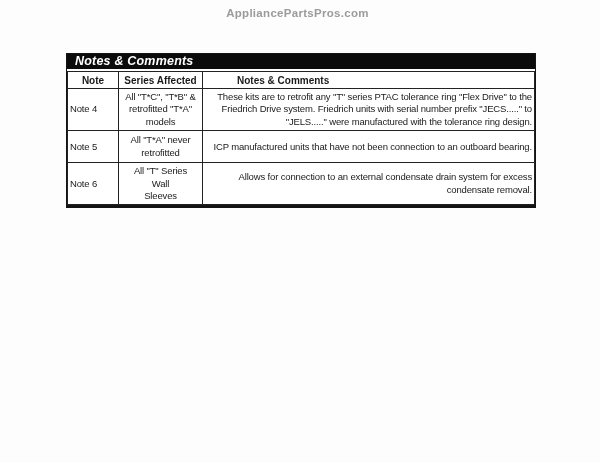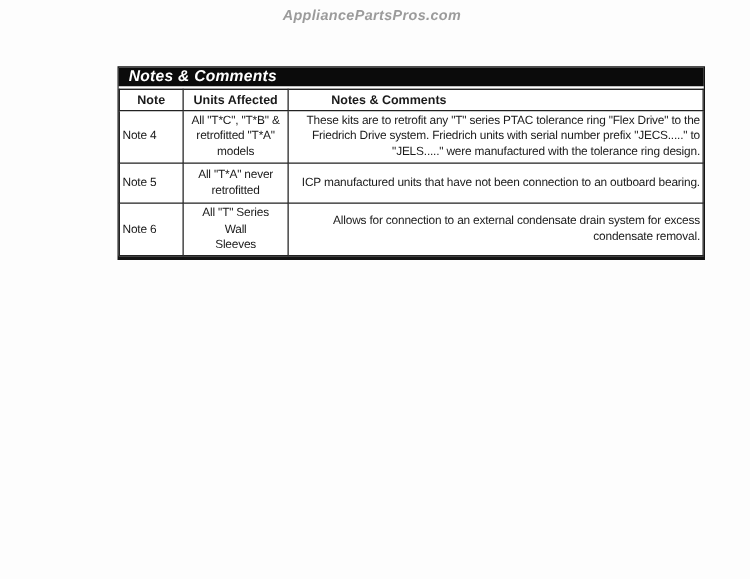--- a/index.html
+++ b/index.html
@@ -20,32 +20,30 @@
   .watermark {
     position: absolute;
     top: 7px;
     left: 0;
     width: 595px;
     text-align: center;
     font-size: 11.5px;
     font-weight: bold;
     color: #9b9b9b;
     letter-spacing: 0.3px;
-    font-style: italic;
   }
   .doc-table {
     position: absolute;
     left: 66px;
     top: 53px;
     width: 470px;
     background: #ffffff;
     border: 1.5px solid #141414;
     border-bottom-width: 3px;
     box-sizing: border-box;
-    margin-left: 28px;
   }
   .title-bar {
     background: #0b0b0b;
     color: #ffffff;
     font-size: 12.5px;
     font-weight: bold;
     font-style: italic;
     line-height: 13px;
     padding: 1px 4px 1px 8px;
     border-bottom: 2px solid #ffffff;
@@ -110,21 +108,21 @@
 
     <table class="grid">
       <colgroup>
         <col class="c1">
           <col class="c2">
           <col class="c3">
       </colgroup>
       <thead>
         <tr>
           <th>Note</th>
-          <th>Units Affected</th>
+          <th>Series Affected</th>
           <th class="comments-h">Notes &amp; Comments</th>
         </tr>
       </thead>
       <tbody>
         <tr class="row-1">
           <td class="note-col">Note 4</td>
           <td class="units-col">All "T*C", "T*B" &amp;
 retrofitted "T*A"
 models</td>
           <td class="comments-col">These kits are to retrofit any "T" series PTAC tolerance ring "Flex Drive" to the Friedrich Drive system. Friedrich units with serial number prefix "JECS....." to "JELS....." were manufactured with the tolerance ring design.</td>

